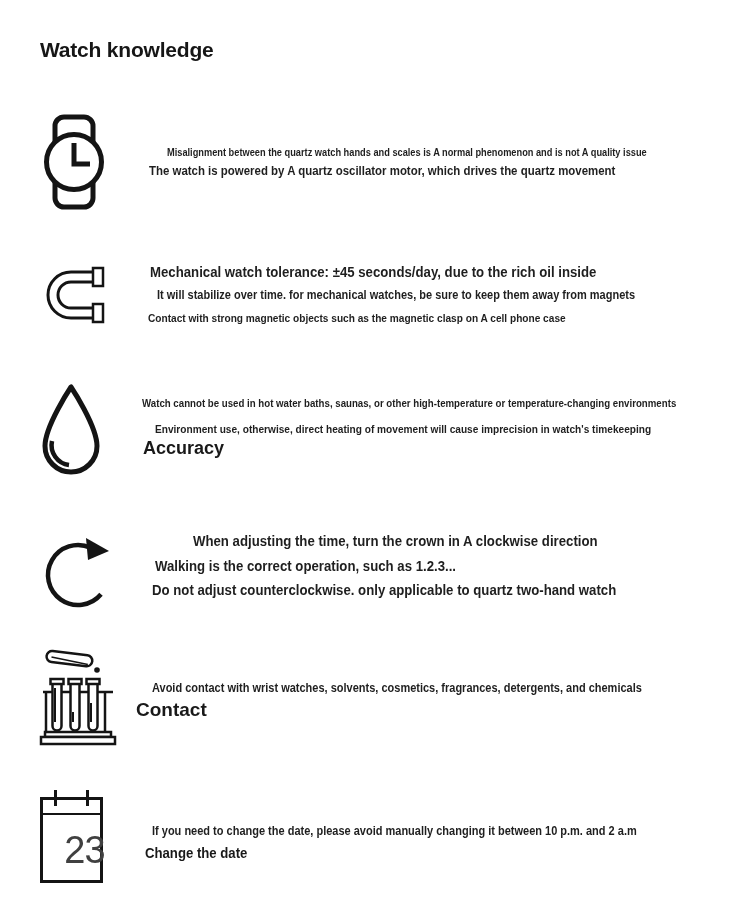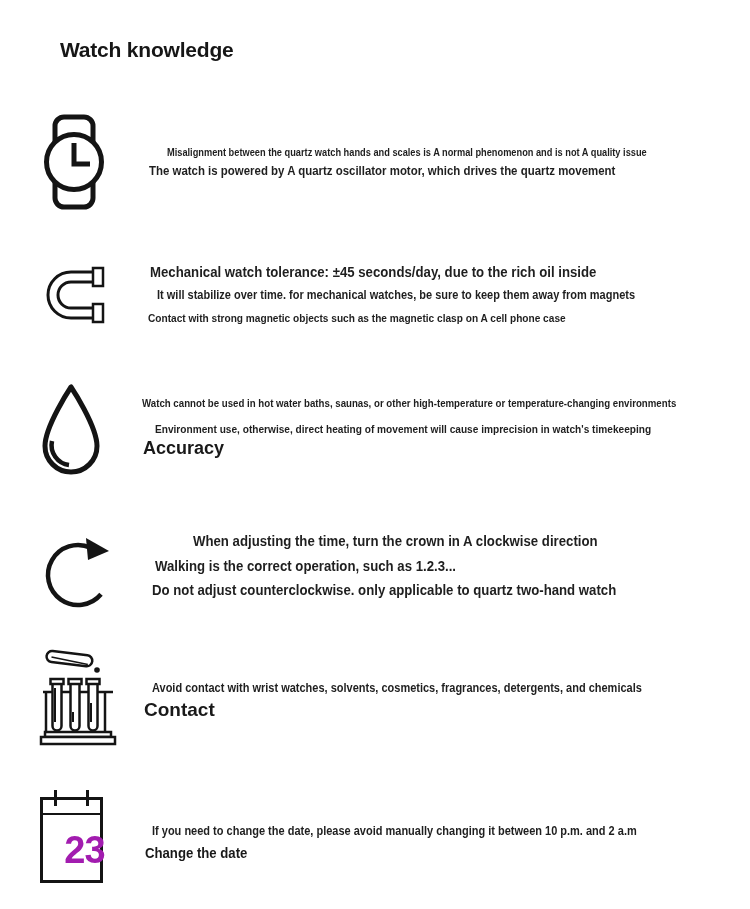--- a/index.html
+++ b/index.html
@@ -7,21 +7,21 @@
     position:relative;
     width:750px;height:909px;
     background:#ffffff;
     overflow:hidden;
     font-family:"Liberation Sans","DejaVu Sans",sans-serif;
     color:#1b1b1b;
   }
   .title{
     position:absolute;left:40px;top:38px;
     font-size:21px;font-weight:700;letter-spacing:-0.2px;
-    color:#161616;white-space:nowrap;margin-left:20px;
+    color:#161616;white-space:nowrap;
   }
   .icon{position:absolute;}
   .ln{
     position:absolute;white-space:nowrap;
     font-weight:700;line-height:1.2;color:#1f1f1f;
     transform-origin:0 0;transform:scaleX(0.88);
   }
   .big{transform:none;color:#191919;}
   
   .ic1{left:43px;top:114px;}
@@ -38,34 +38,34 @@
   .s3l2{left:155px;top:423px;font-size:11.5px;}
   .s3l3{left:143px;top:438px;font-size:18px;}
   
   .ic4{left:42px;top:527px;}
   .s4l1{left:193px;top:532px;font-size:15px;}
   .s4l2{left:155px;top:557px;font-size:15px;}
   .s4l3{left:152px;top:581px;font-size:15px;}
   
   .ic5{left:38px;top:648px;}
   .s5l1{left:152px;top:681px;font-size:12.5px;}
-  .s5l2{left:144px;top:699px;font-size:19px;}
+  .s5l2{left:136px;top:699px;font-size:19px;}
   
   .s6l1{left:152px;top:824px;font-size:12.5px;}
   .s6l2{left:145px;top:845px;font-size:14px;transform:scaleX(0.94);}
   .calendar{
     position:absolute;left:40px;top:797px;width:63px;height:86px;
     border:3px solid #141414;background:#fff;box-sizing:border-box;
   }
   .cal-header{height:13px;border-bottom:2.5px solid #141414;}
   .cal-body{
     height:62px;display:flex;align-items:center;justify-content:center;
   }
   .cal-day{
-    font-size:38px;font-weight:700;color:#a21caf;margin-top:8px;letter-spacing:-1px;margin-left:26px;
+    font-size:38px;font-weight:400;color:#404040;margin-top:8px;letter-spacing:-1px;margin-left:26px;
   }
   .pin{position:absolute;width:3px;height:16px;background:#141414;top:-10px;}
   .pin1{left:11px;}
   .pin2{left:43px;}
 </style>
 </head>
 <body>
 
 <div id="page">
 

